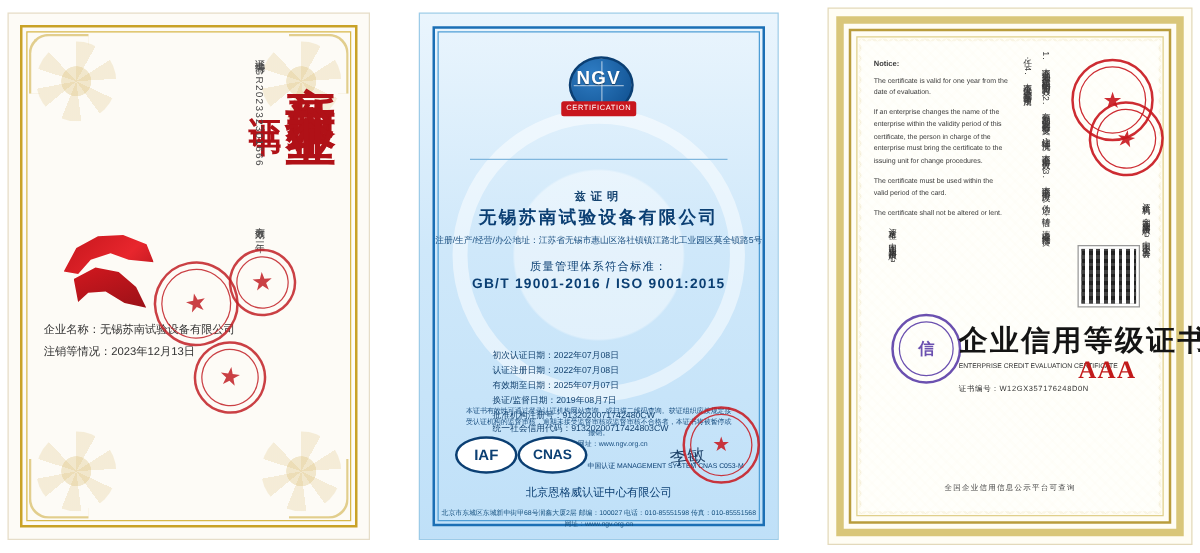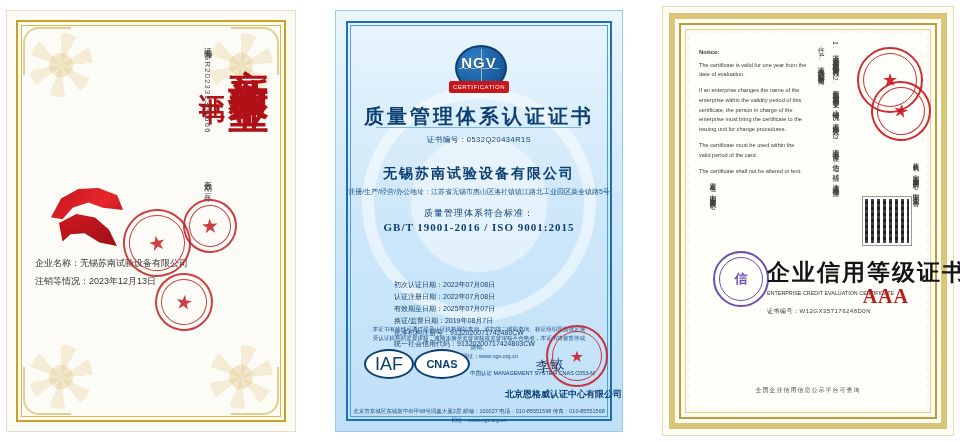--- a/index.html
+++ b/index.html
@@ -79,36 +79,36 @@
   .c2 .title{position:absolute;left:0;right:0;top:92px;text-align:center;font-family:"Liberation Serif",serif;
     font-size:20px;font-weight:bold;color:#0b3f73;letter-spacing:3px;}
   .c2 .rule{position:absolute;left:40px;right:40px;top:116px;height:1px;background:#7fb6dd;}
   .c2 .certno{position:absolute;left:0;right:0;top:124px;text-align:center;font-size:7.5px;color:#13426f;letter-spacing:.5px;}
   .c2 .label{position:absolute;left:0;right:0;text-align:center;color:#13426f;}
   .c2 .l-cert{top:140px;font-size:9px;letter-spacing:4px;font-weight:bold;}
   .c2 .company{position:absolute;left:0;right:0;top:154px;text-align:center;font-size:14px;font-weight:bold;color:#0b3f73;letter-spacing:2px;}
   .c2 .addr{position:absolute;left:0;right:0;top:176px;text-align:center;font-size:7px;color:#1a4f80;}
   .c2 .secthead{position:absolute;left:0;right:0;text-align:center;font-size:9px;font-weight:normal;color:#0b3f73;letter-spacing:1px;}
   .c2 .sh1{top:196px;}
-  .c2 .std{position:absolute;left:0;right:0;top:210px;text-align:center;font-size:11px;font-weight:bold;color:#0b3f73;letter-spacing:1px;font-family:Liberation Serif, serif;}
+  .c2 .std{position:absolute;left:0;right:0;top:210px;text-align:center;font-size:11px;font-weight:bold;color:#0b3f73;letter-spacing:1px;}
   .c2 .sh2{top:228px;}
   .c2 .scope{position:absolute;left:0;right:0;top:246px;text-align:center;font-size:8.5px;color:#0b3f73;font-weight:bold;line-height:1.5;}
   .c2 .dates{position:absolute;left:58px;top:268px;font-size:7px;color:#13426f;line-height:1.7;}
   .c2 .paras{position:absolute;left:0;right:0;top:314px;text-align:center;font-size:5.6px;color:#1a4f80;line-height:1.6;padding:0 34px;}
 
   .c2 .iaf{position:absolute;left:28px;bottom:52px;width:46px;height:26px;border:2px solid #0b3f73;border-radius:50%;
-    color:#0b3f73;font-size:18px;font-weight:normal;display:flex;align-items:center;justify-content:center;background:#fff;}
+    color:#0b3f73;font-size:12px;font-weight:bold;display:flex;align-items:center;justify-content:center;background:#fff;}
   .c2 .cnas{position:absolute;left:78px;bottom:52px;width:52px;height:26px;border:2px solid #0b3f73;border-radius:50%;
     color:#0b3f73;font-size:11px;font-weight:bold;display:flex;align-items:center;justify-content:center;background:#fff;}
   .c2 .msbox{position:absolute;left:134px;bottom:54px;font-size:5.5px;color:#0b3f73;line-height:1.5;text-align:left;}
   .c2 .sign{position:absolute;right:58px;bottom:56px;font-family:"Liberation Serif",serif;font-size:14px;color:#1b3f66;transform:rotate(-8deg);}
   .c2 .redseal{position:absolute;right:14px;bottom:44px;width:58px;height:58px;border:2px solid #c8161d;border-radius:50%;
     color:#c8161d;display:flex;align-items:center;justify-content:center;font-size:16px;opacity:.85;}
   .c2 .redseal .ring{position:absolute;inset:4px;border:1px solid #c8161d;border-radius:50%;}
-  .c2 .issuer{position:absolute;left:0;right:0;bottom:30px;text-align:right;font-size:9px;font-weight:bold;color:#0b3f73;}
+  .c2 .issuer{position:absolute;left:0;right:0;bottom:30px;text-align:center;font-size:9px;font-weight:normal;color:#0b3f73;}
   .c2 .footer{position:absolute;left:0;right:0;bottom:6px;text-align:center;font-size:5.5px;color:#16517f;line-height:1.6;padding:0 16px;}
 
   
   .c3{width:292px;height:430px;background:#fffdf4;border:1px solid #e3d9bb;}
   .c3 .border-out{position:absolute;inset:6px;border:6px solid #d9c679;}
   .c3 .border-mid{position:absolute;inset:16px;border:2px solid #b99c3c;}
   .c3 .border-in{position:absolute;inset:22px;border:1px solid #e0cf8a;}
   .c3 .guilloche{position:absolute;inset:24px;
     background:repeating-linear-gradient(45deg,rgba(200,175,90,.10) 0 2px,rgba(255,255,255,0) 2px 6px),
                repeating-linear-gradient(-45deg,rgba(200,175,90,.08) 0 2px,rgba(255,255,255,0) 2px 6px);}
@@ -207,23 +207,22 @@
     <div class="wmring"></div>
     <div class="inner"></div>
     <div class="inner2"></div>
 
     <div class="ngv">
       <div class="globe"></div>
       <div class="txt">NGV</div>
       <div class="ribbon">CERTIFICATION</div>
     </div>
 
-    <div class="title">质量管理体系认证证书</div>
     <div class="rule"></div>
-    <div class="certno">证书编号：0532Q20434R1S</div>
+    <div class="label l-cert">兹证明</div>
     <div class="company">无锡苏南试验设备有限公司</div>
     <div class="addr">注册/生产/经营/办公地址：江苏省无锡市惠山区洛社镇镇江路北工业园区莫全镇路5号</div>
     <div class="secthead sh1">质量管理体系符合标准：</div>
     <div class="std">GB/T 19001-2016 / ISO 9001:2015</div>
 
     <div class="dates">
       <div>初次认证日期：2022年07月08日</div>
       <div>认证注册日期：2022年07月08日</div>
       <div>有效期至日期：2025年07月07日</div>
       <div>换证/监督日期：2019年08月7日</div>

